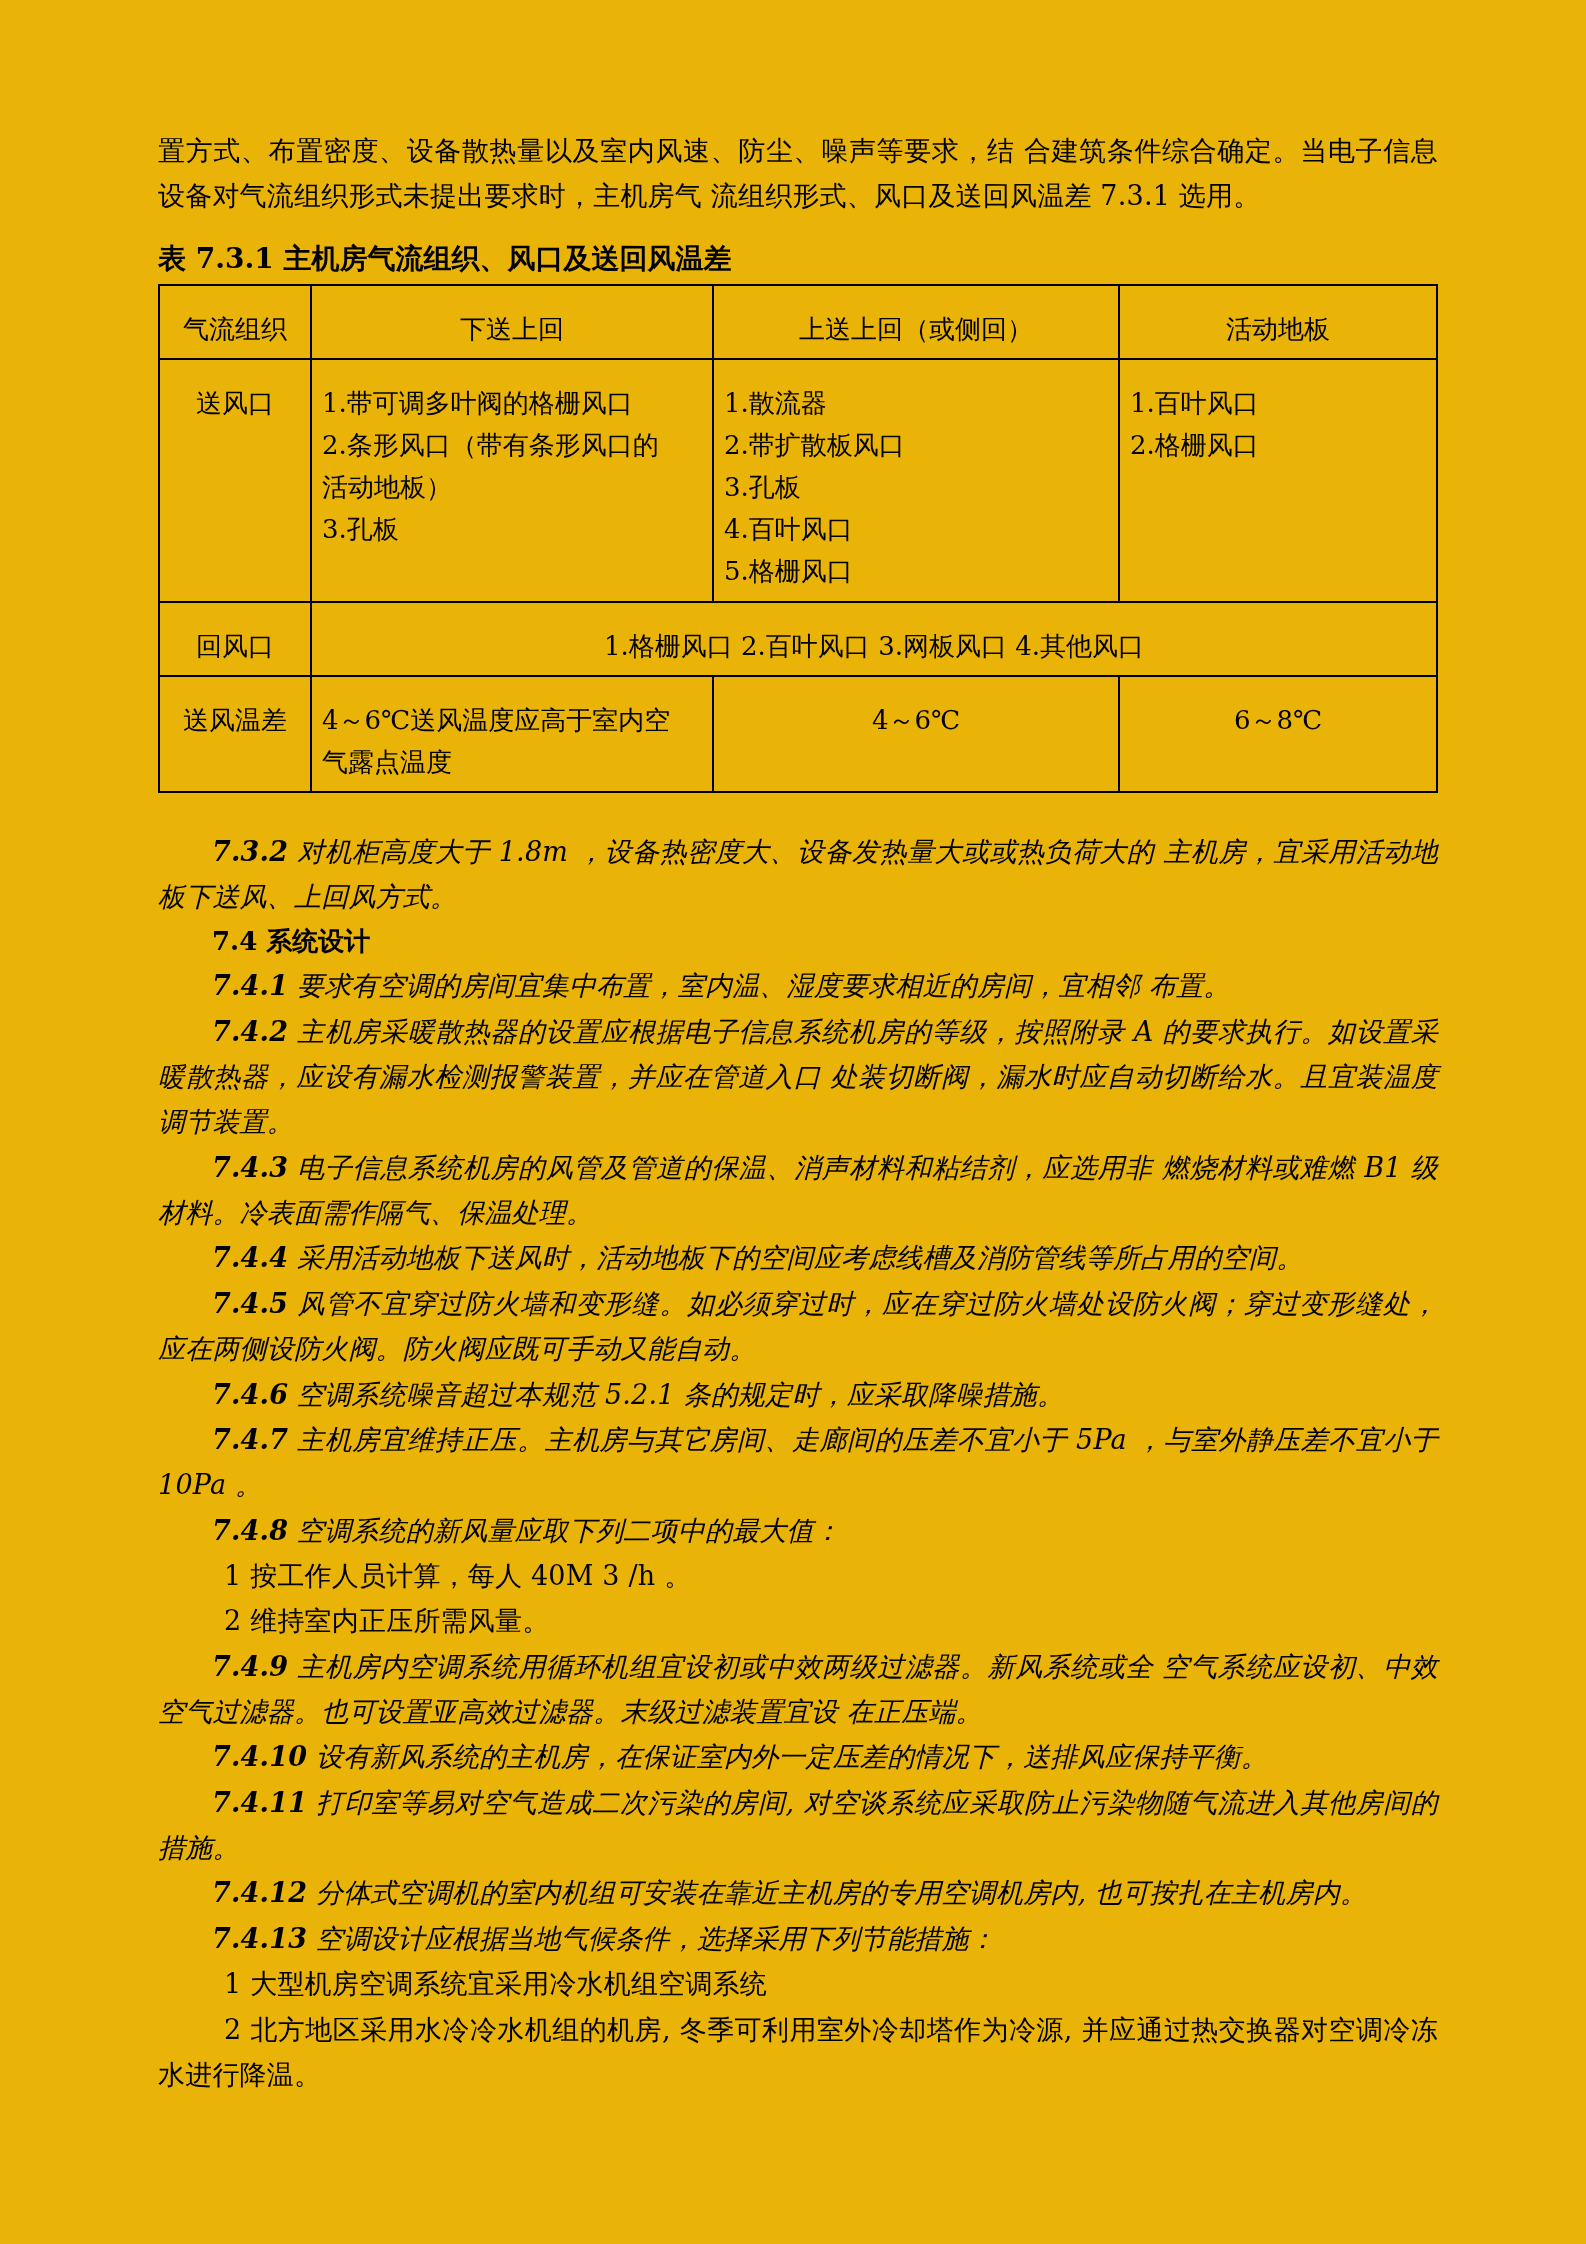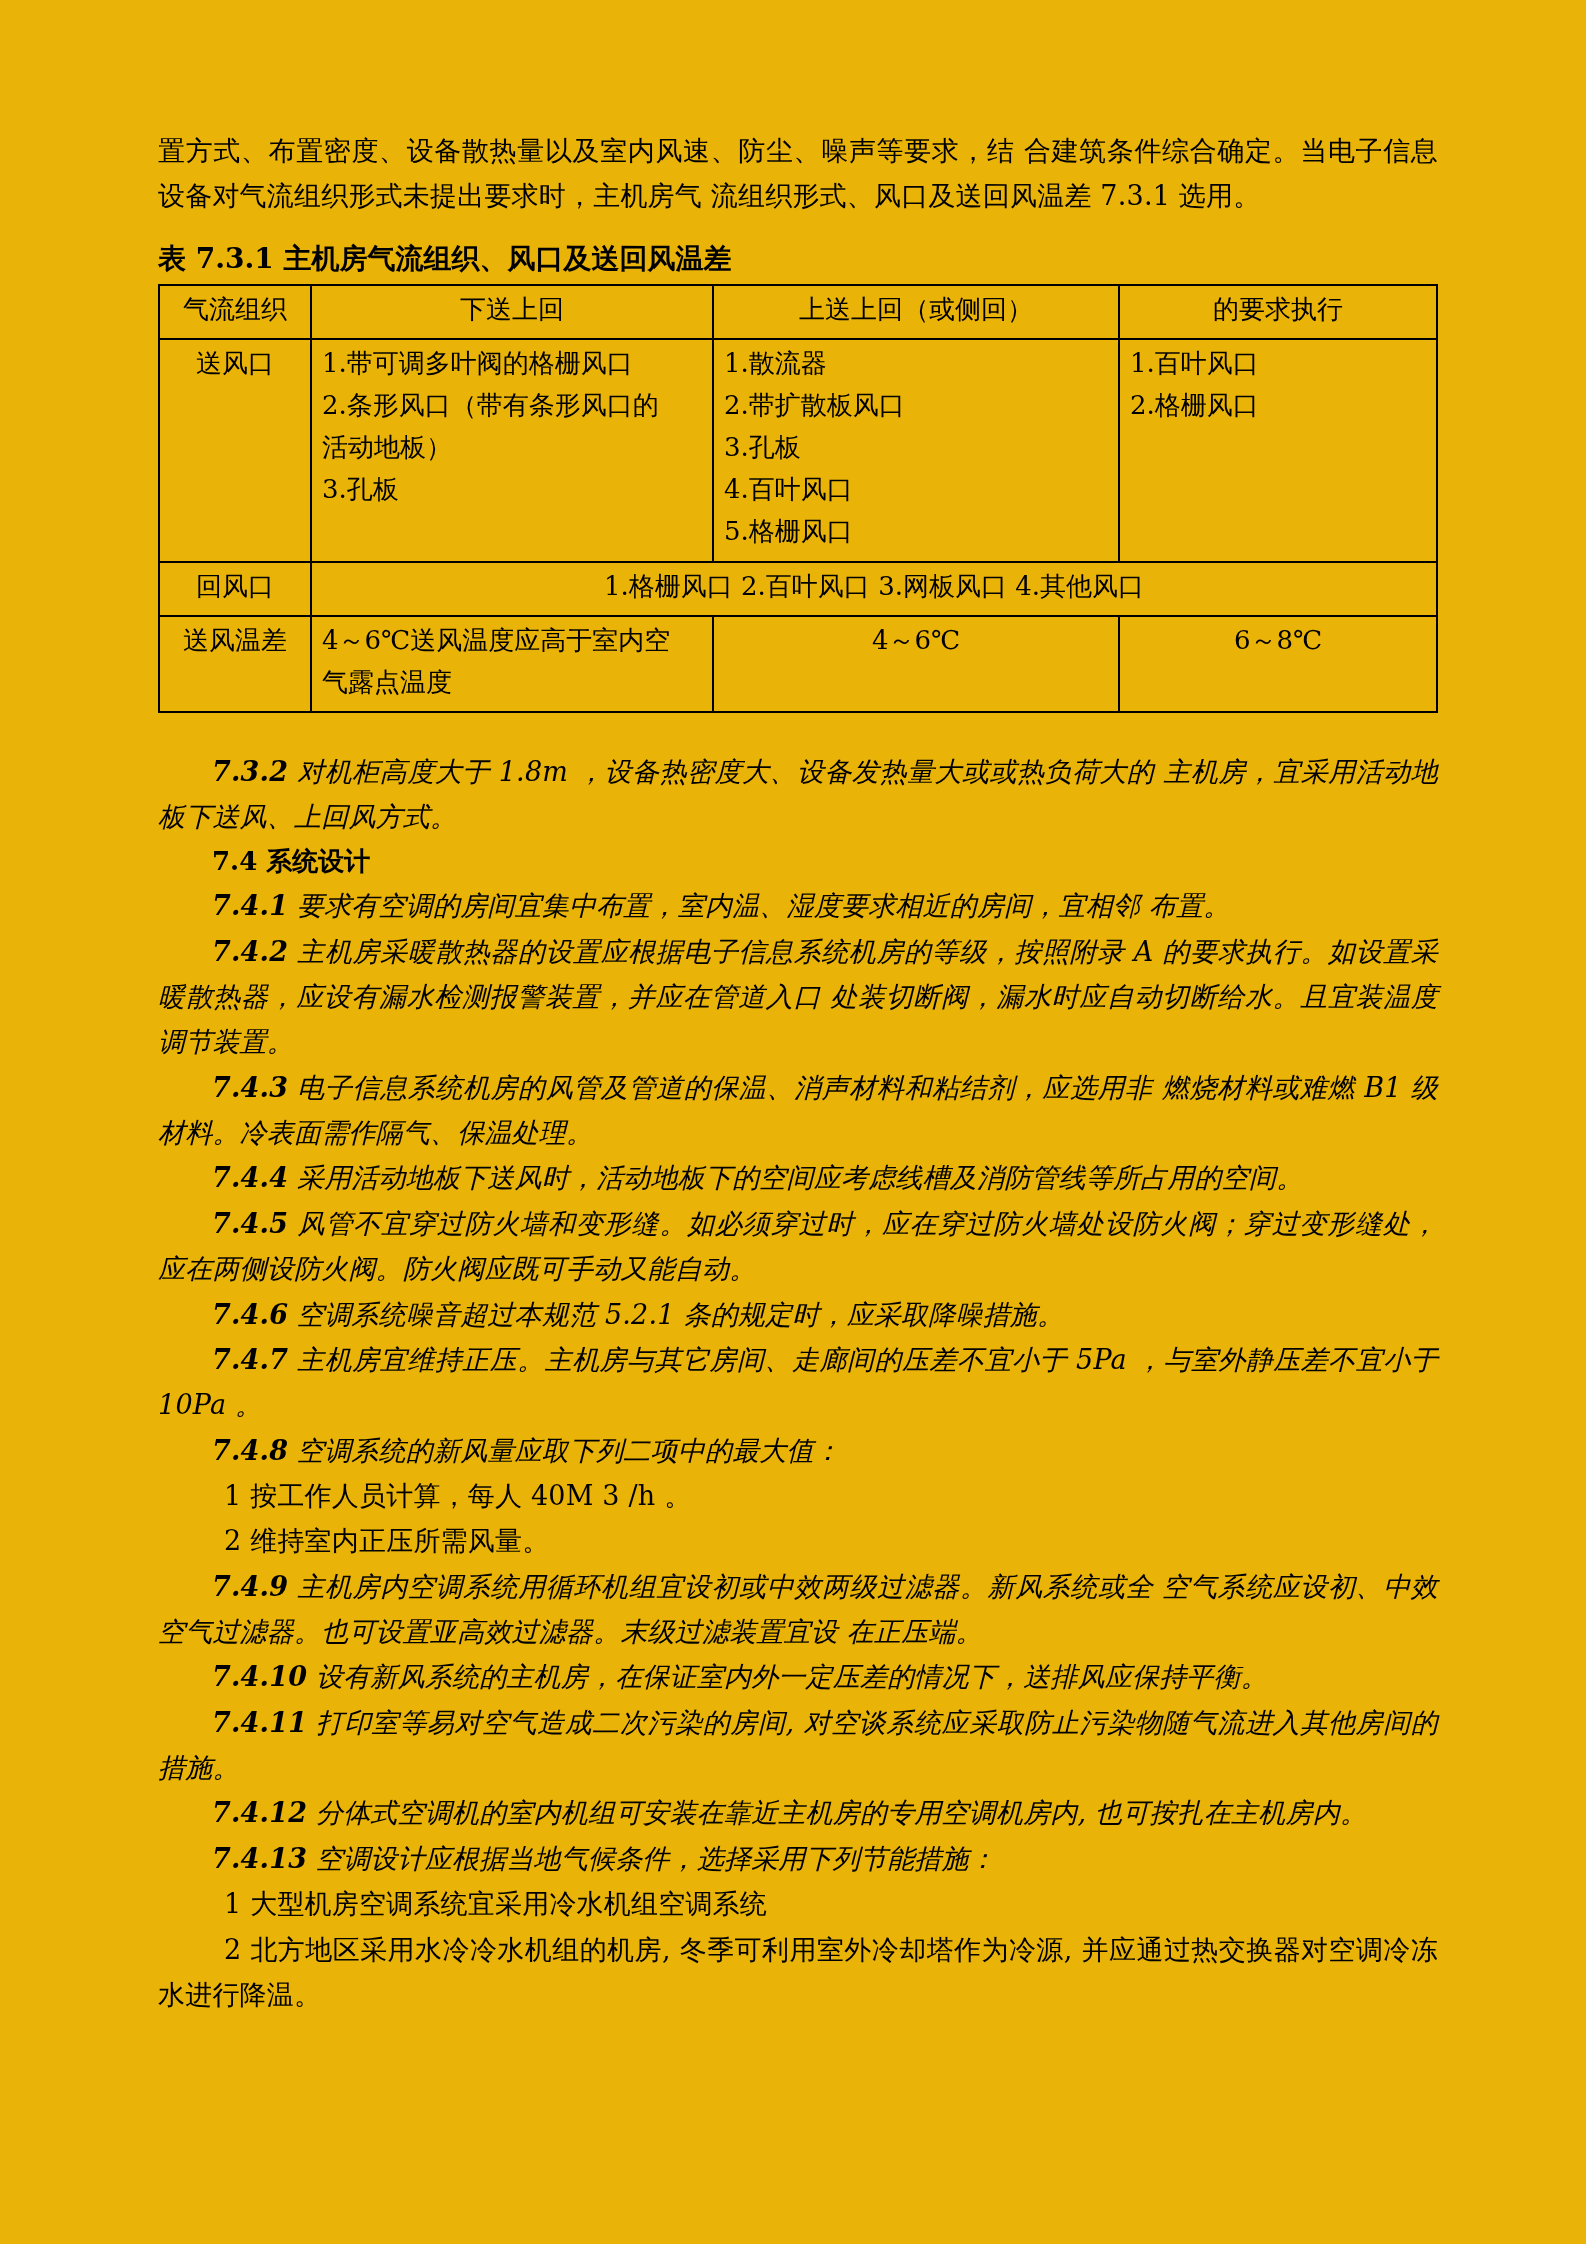--- a/index.html
+++ b/index.html
@@ -57,21 +57,21 @@
   table.t731 {
     border-collapse: collapse;
     width: 1280px;
     table-layout: fixed;
     margin: 0 0 0 0;
   }
   table.t731 td {
     border: 2px solid #000000;
     font-size: 26px;
     line-height: 1.62;
-    padding: 2px 10px 8px 10px;
+    padding: 22px 10px 8px 10px;
     vertical-align: top;
     margin-left: 8px;
   }
   td.c-center { text-align: center; }
   td.c-left { text-align: left; }
   td.v-mid { vertical-align: middle; }
   .cell-line { display: block; white-space: nowrap; }
   .col1 { width: 152px; }
   .col2 { width: 402px; }
   .col3 { width: 406px; }
@@ -96,21 +96,21 @@
         <col class="col1">
           <col class="col2">
           <col class="col3">
           <col class="col4">
       </colgroup>
       <tbody>
         <tr>
           <td class="c-center v-mid">气流组织</td>
           <td class="c-center v-mid">下送上回</td>
           <td class="c-center v-mid">上送上回（或侧回）</td>
-          <td class="c-center v-mid">的要求执行</td>
+          <td class="c-center v-mid">活动地板</td>
         </tr>
 
         <tr>
           <td class="c-center">送风口</td>
           <td class="c-left">
             <span class="cell-line">1.带可调多叶阀的格栅风口</span>
             <span class="cell-line">2.条形风口（带有条形风口的</span>
             <span class="cell-line">活动地板）</span>
             <span class="cell-line">3.孔板</span>
           </td>

